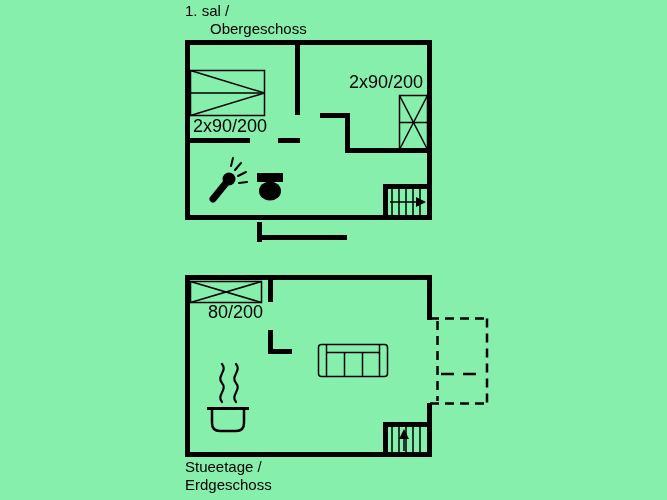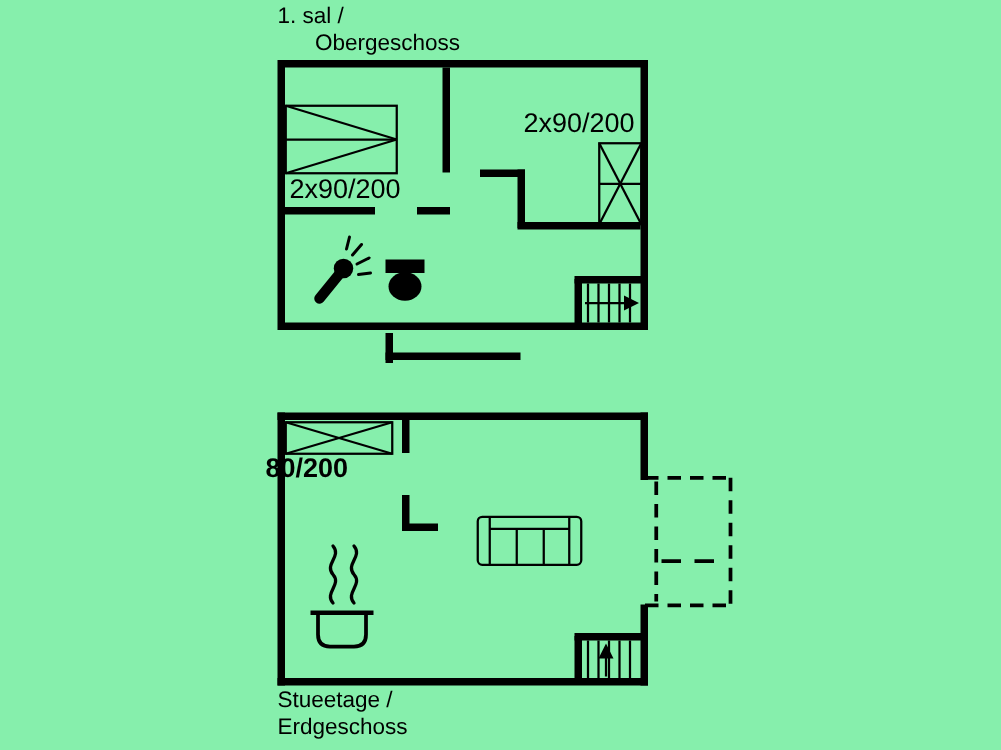--- a/index.html
+++ b/index.html
@@ -150,18 +150,18 @@
       </g>
     </g>
   </svg>
 
   <div class="label floor-title" style="left:185px; top:2px;">1. sal /</div>
   <div class="label floor-title" style="left:186px; top:20px;margin-left:24px;">Obergeschoss</div>
 
   <div class="label dim-label" style="left:193px; top:119px;">2x90/200</div>
   <div class="label dim-label" style="left:349px; top:75px;">2x90/200</div>
 
-  <div class="label dim-label" style="left:177px; top:305px;font-weight:bold;">80/200</div>
+  <div class="label dim-label" style="left:208px; top:305px;">80/200</div>
 
   <div class="label floor-title" style="left:185px; top:476px;">Erdgeschoss</div>
   <div class="label floor-title" style="left:185px; top:458px;">Stueetage /</div>
 
 </div>
 
 </body></html>

